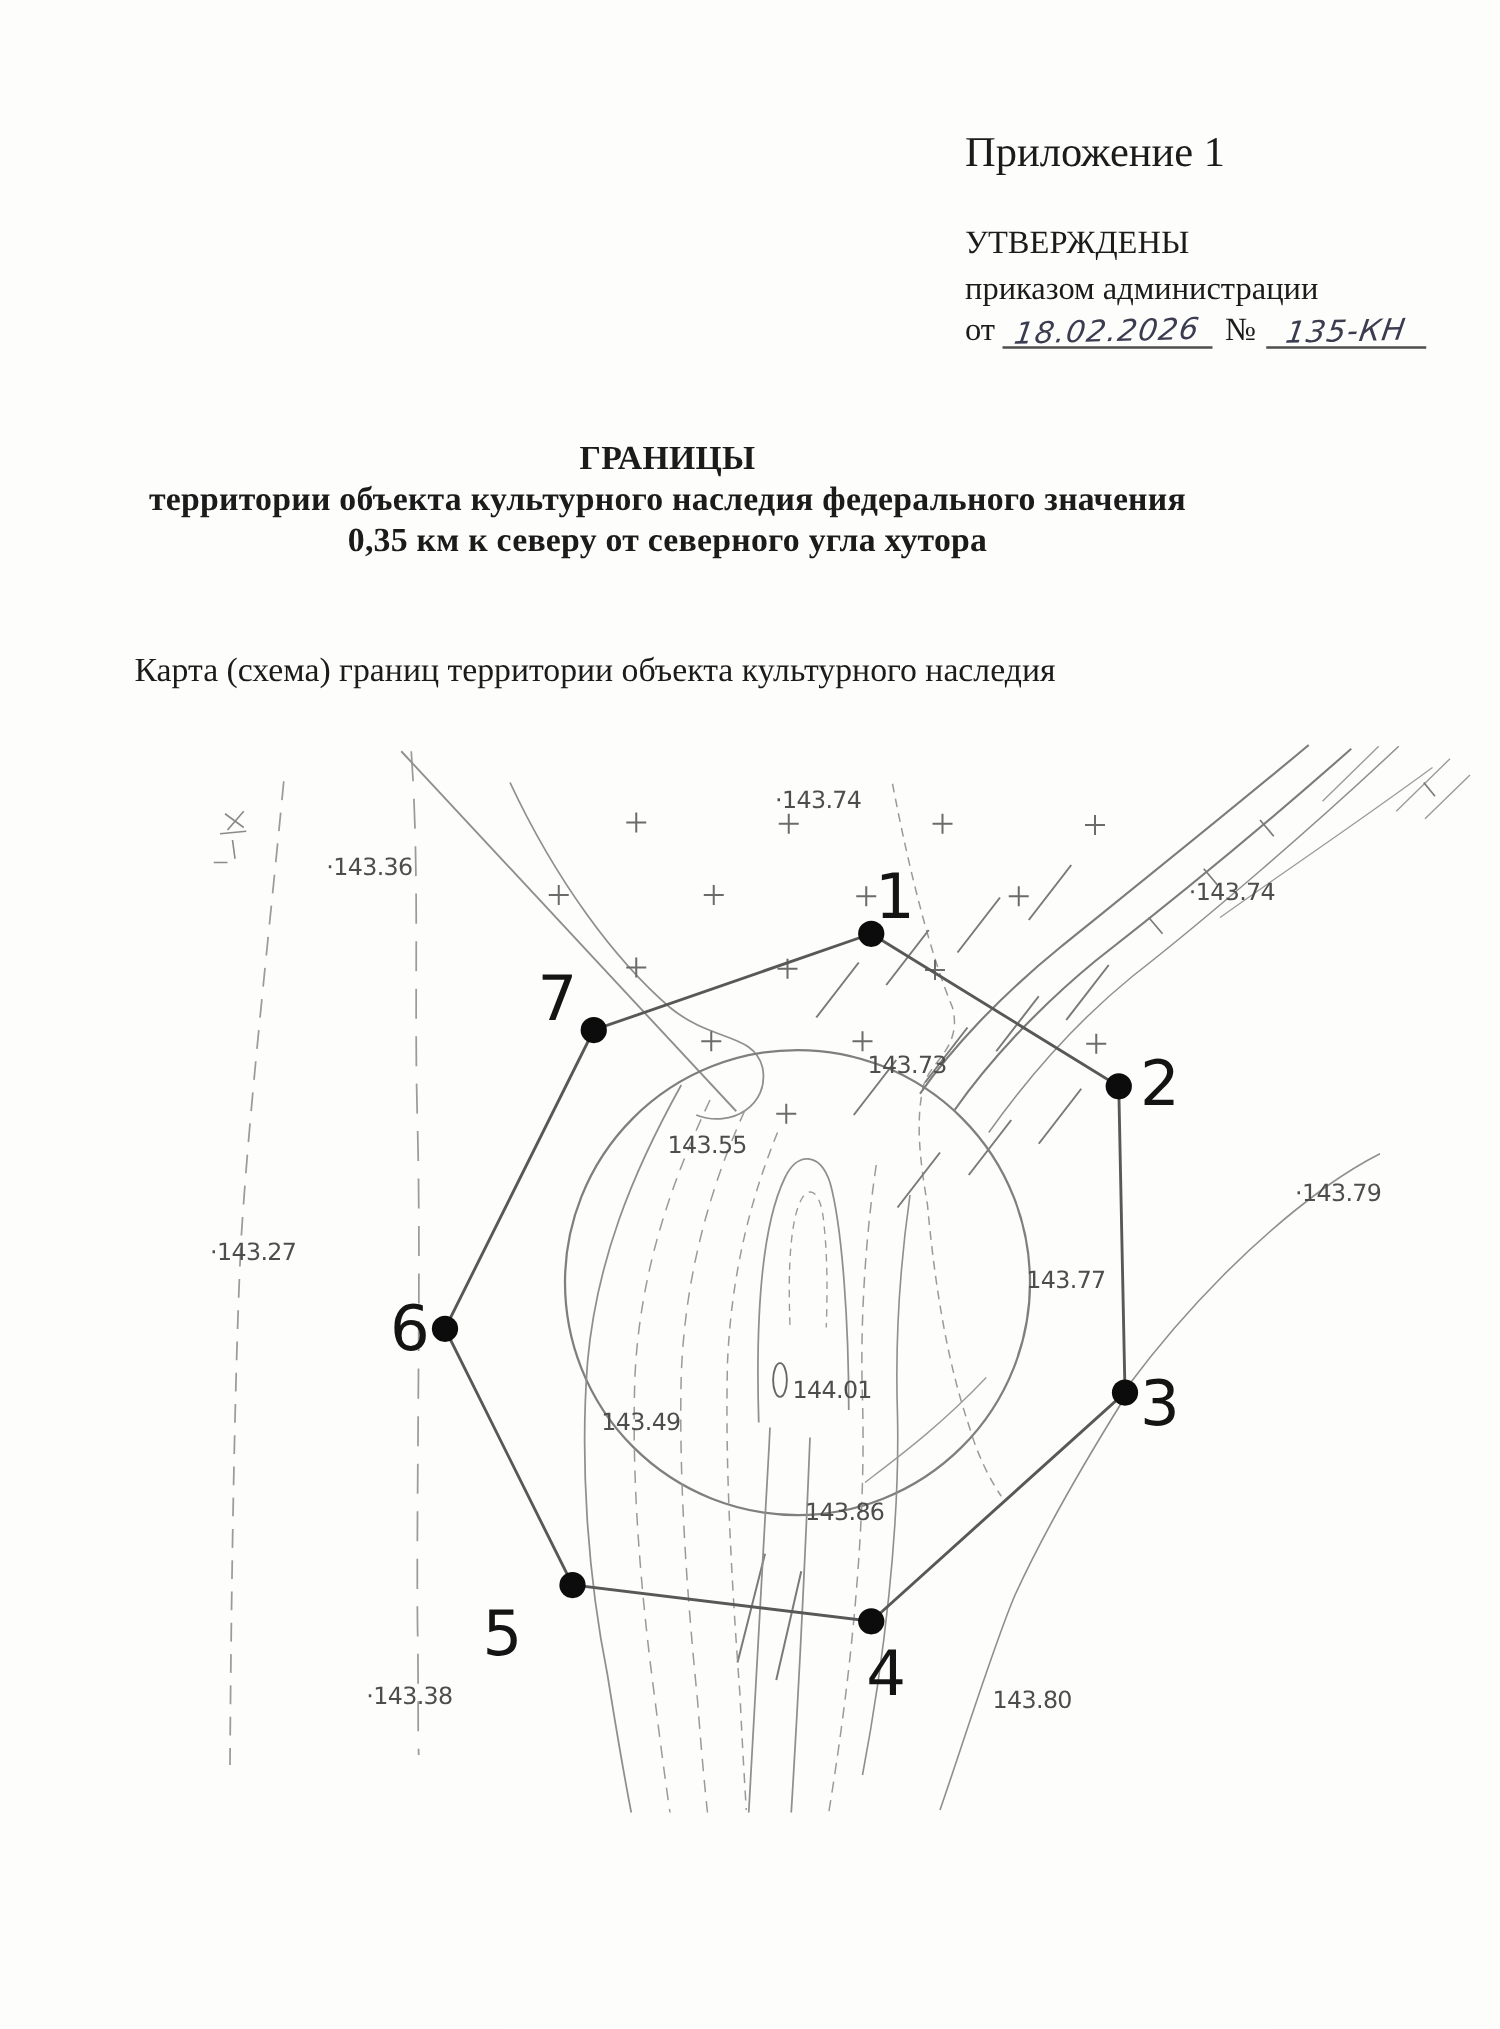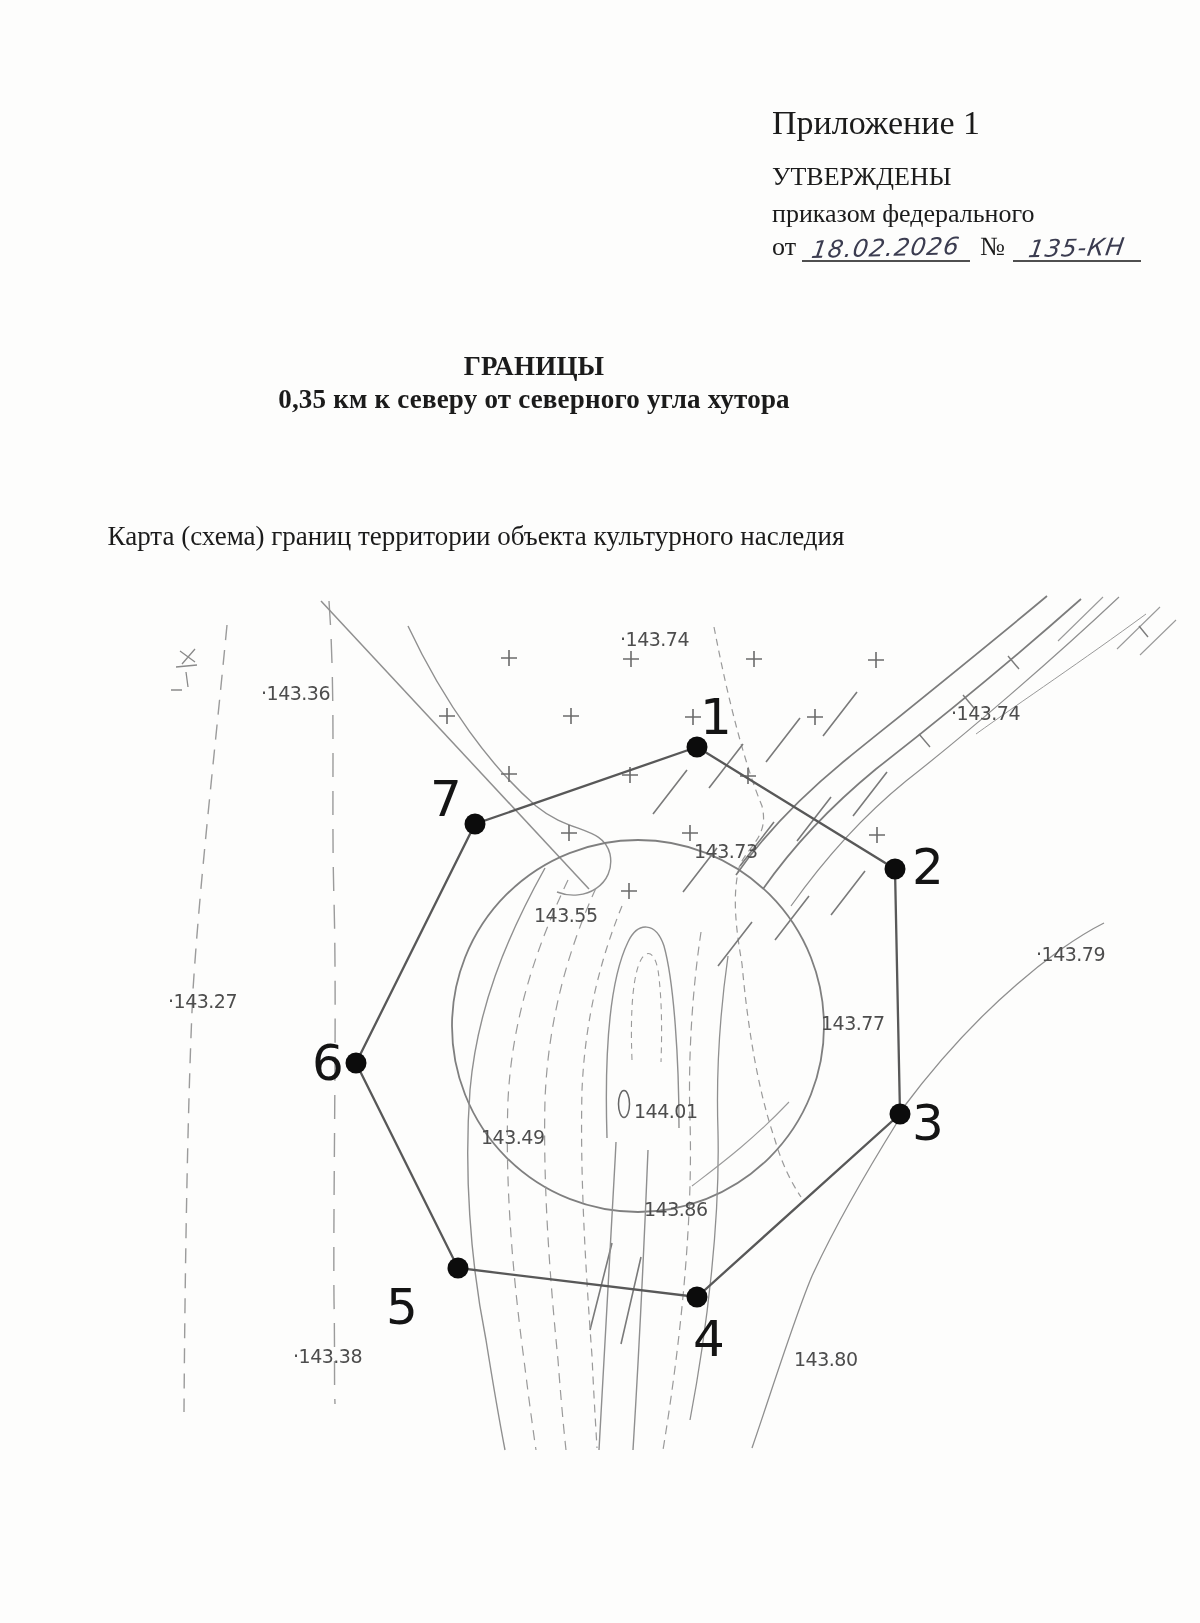--- a/index.html
+++ b/index.html
@@ -1,21 +1,21 @@
 <!DOCTYPE html>
 <html><head>
 <meta charset="utf-8">
 <style>
   html,body{margin:0;padding:0;background:#ffffff;}
   .page{
     position:relative;width:1200px;height:1623px;background:#fdfdfc;
     font-family:"Liberation Serif", serif;color:#1b1b1b;overflow:hidden;
   }
   .appendix{position:absolute;left:772px;top:104px;font-size:34px;}
-  .approval{position:absolute;left:772px;top:162px;font-size:26px;line-height:30px;width:380px;}
+  .approval{position:absolute;left:772px;top:179px;font-size:26px;line-height:30px;width:380px;}
   .approval .l1{margin-bottom:7px;}
   .order-line{white-space:nowrap;margin-top:1px;}
   .blank{display:inline-block;border-bottom:2px solid #4f4f4f;text-align:center;vertical-align:bottom;height:30px;}
   .blank.date{width:168px;margin-left:6px;margin-right:10px;}
   .blank.num{width:128px;margin-left:8px;}
   .hand{
     display:inline-block;font-family:"DejaVu Sans", sans-serif;font-style:italic;
     color:#3b3c50;font-size:24px;transform:skewX(-10deg) rotate(-1.5deg);
     letter-spacing:1px;position:relative;top:3px;
   }
@@ -28,27 +28,28 @@
 </style>
 </head>
 <body>
 
 <div class="page">
 
   <div class="appendix">Приложение 1</div>
 
   <div class="approval">
     <div class="l1">УТВЕРЖДЕНЫ</div>
-    <div>приказом федерального</div>
+    <div>приказом администрации</div>
     <div class="order-line"><span>от</span><span class="blank date"><span class="hand">18.02.2026</span></span><span>№</span><span class="blank num"><span class="hand">135-КН</span></span>
     </div>
   </div>
 
   <div class="title-block">
     <div>ГРАНИЦЫ</div>
+    <div>территории объекта культурного наследия федерального значения</div>
     <div>0,35 км к северу от северного угла хутора</div>
   </div>
 
   <div class="map-caption">Карта (схема) границ территории объекта культурного наследия</div>
 
   <svg class="map" width="1200" height="1623" viewBox="0 0 1200 1623" xmlns="http://www.w3.org/2000/svg">
 
     <path d="M227 625 C214 760 200 880 193 990 C188 1090 185 1260 184 1412" fill="none" stroke="#9b9b9b" stroke-width="1.4" stroke-dasharray="15 10"></path>
     <path d="M329 601 C336 700 331 800 334 900 C337 1010 333 1200 334 1300 C335 1350 334 1380 335 1404" fill="none" stroke="#9b9b9b" stroke-width="1.4" stroke-dasharray="24 14"></path>
 

